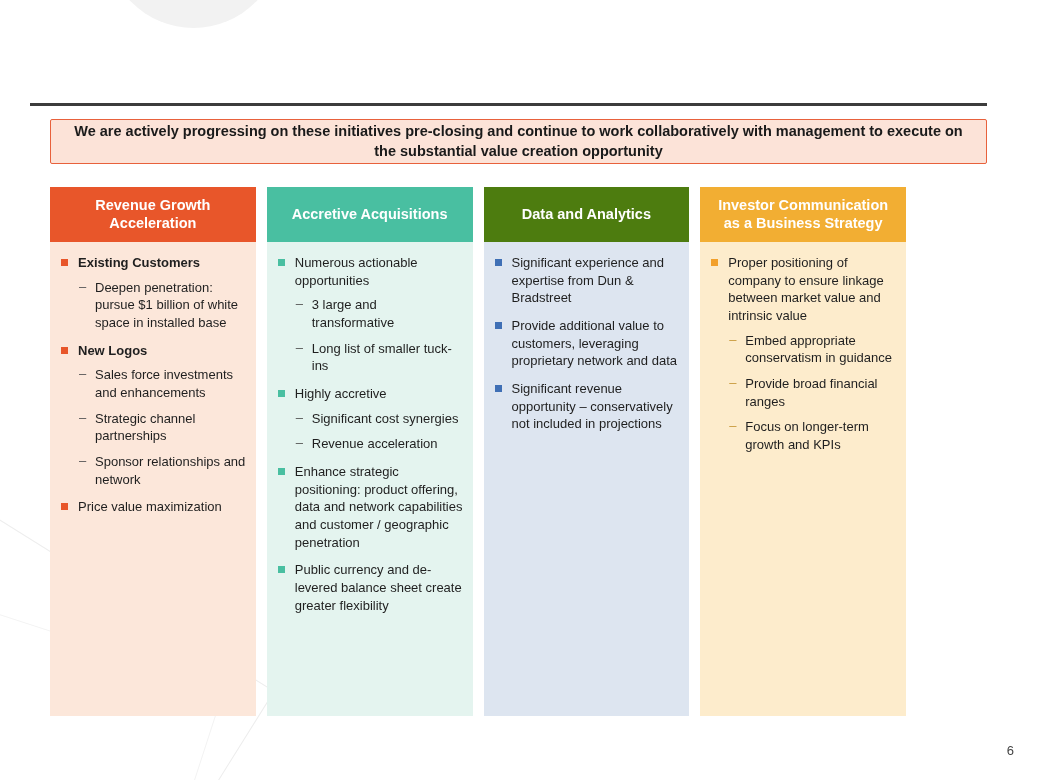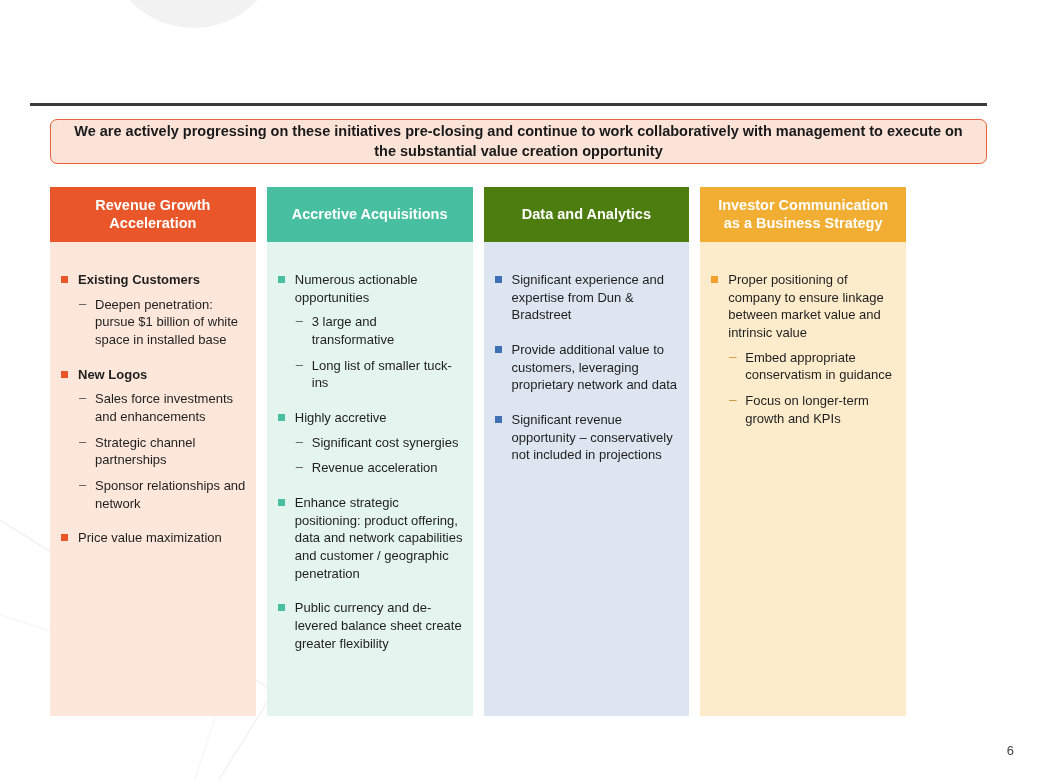--- a/index.html
+++ b/index.html
@@ -75,21 +75,21 @@
 
   .callout {
     position: absolute;
     left: 50px;
     top: 119px;
     width: 937px;
     height: 45px;
     box-sizing: border-box;
     background: #fce3d8;
     border: 1.6px solid #e8613c;
-    border-radius: 7px;
+    border-radius: 2px;
     display: flex;
     align-items: center;
     text-align: center;
     padding: 0 18px;
     z-index: 2;
   }
   .callout-text {
     font-size: 14.5px;
     font-weight: bold;
     color: #1a1a1a;
@@ -133,21 +133,20 @@
     margin: 0;
     padding: 0;
   }
   ul.lvl1 > li {
     position: relative;
     padding-left: 20px;
     margin-bottom: 10px;
     font-size: 13px;
     line-height: 1.36;
     color: #1f1f1f;
-    margin-top: 17px;
   }
   ul.lvl1 > li > .sq {
     position: absolute;
     left: 3px;
     top: 5px;
     width: 7px;
     height: 7px;
   }
   ul.lvl2 {
     list-style: none;
@@ -237,21 +236,21 @@
             <li><span class="sq" style="background: rgb(63, 111, 181);"></span><span>Significant revenue opportunity – conservatively not included in projections</span></li>
           </ul>
         </div>
       </div>
       <div class="col">
         <div class="col-head" style="background: rgb(242, 174, 51); color: rgb(255, 255, 255);">Investor Communication as a Business Strategy</div>
         <div class="col-body" style="background: rgb(253, 236, 204);">
           <ul class="lvl1">
             <li><span class="sq" style="background: rgb(242, 160, 43);"></span><span>Proper positioning of company to ensure linkage between market value and intrinsic value</span><ul class="lvl2">
                 <li><span class="dash" style="color: rgb(200, 154, 60);">–</span><span>Embed appropriate conservatism in guidance</span></li>
-                <li><span class="dash" style="color: rgb(200, 154, 60);">–</span></li>
+                <li><span class="dash" style="color: rgb(200, 154, 60);">–</span><span>Provide broad financial ranges</span></li>
                 <li><span class="dash" style="color: rgb(200, 154, 60);">–</span><span>Focus on longer-term growth and KPIs</span></li>
               </ul></li>
           </ul>
         </div>
       </div>
     </div>
 
   <div class="page-num">6</div>
 </div>
 

